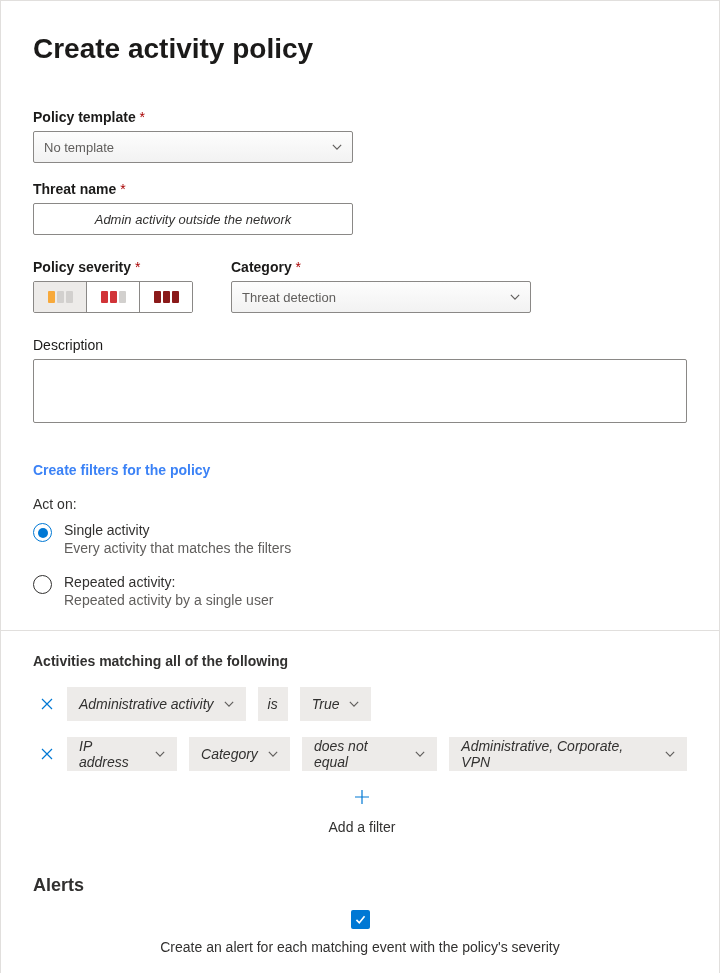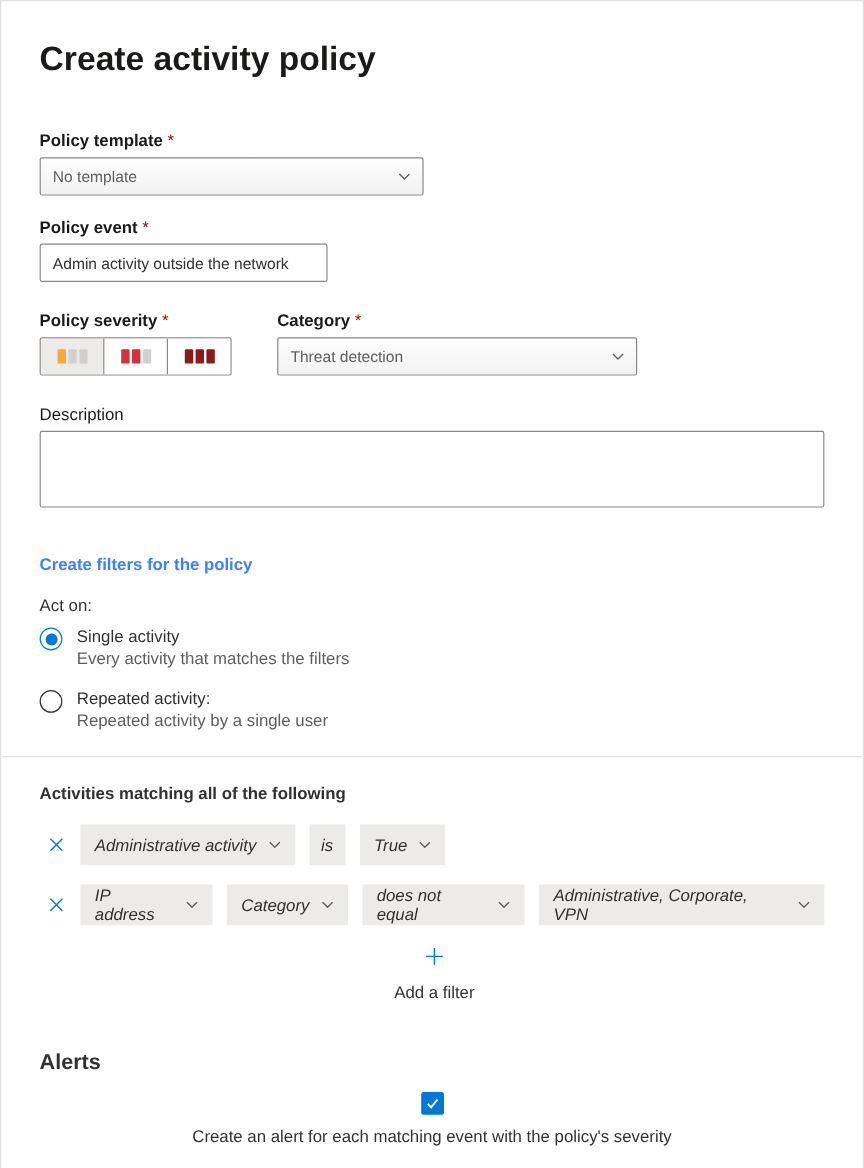--- a/index.html
+++ b/index.html
@@ -169,23 +169,23 @@
       <span class="chevron-down">
         <svg viewBox="0 0 12 12" width="10" height="10">
             <path d="M1 3.5 L6 8.5 L11 3.5" stroke="#605e5c" stroke-width="1.4" fill="none"></path>
           </svg>
       </span>
     </div>
   </div>
 
   <div class="mb24">
     <div class="field-label">
-      <span>Policy event</span> <span class="req">*</span>
-    </div>
-    <div class="select textbox-plain" style="width:240px; justify-content:flex-start;">
+      <span>Threat name</span> <span class="req">*</span>
+    </div>
+    <div class="select textbox-plain" style="width:320px; justify-content:center;font-style:italic;">
       <span>Admin activity outside the network</span>
     </div>
   </div>
 
   <div class="row mb24">
     <div>
       <div class="field-label">
         <span>Policy severity</span> <span class="req">*</span>
       </div>
       <div class="severity-group">

